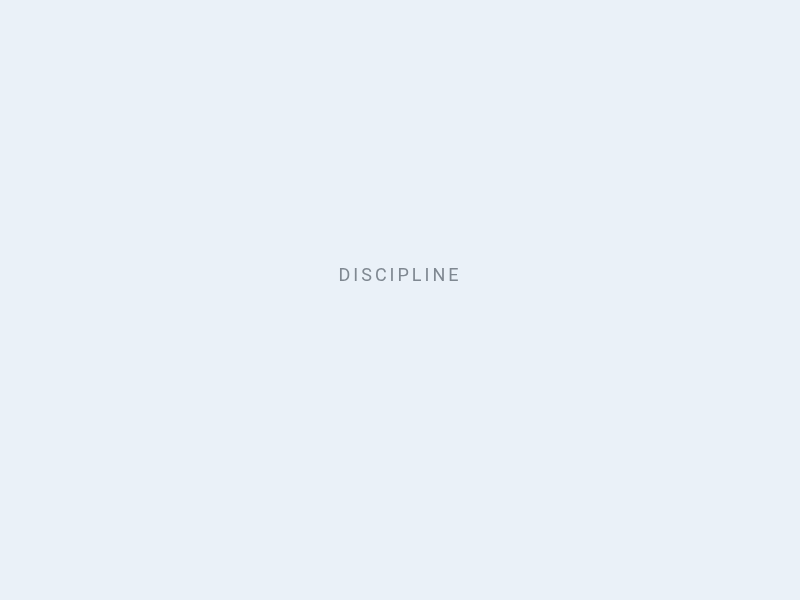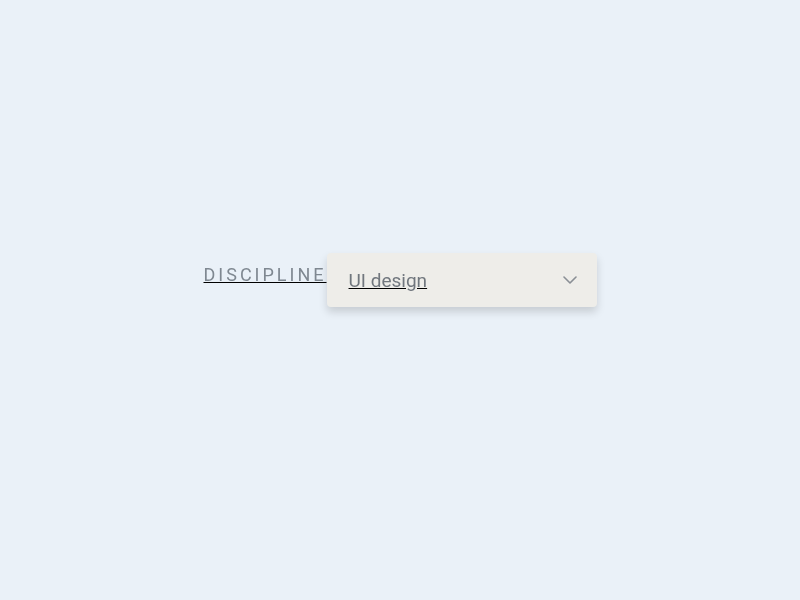--- a/index.html
+++ b/index.html
@@ -12,23 +12,23 @@
       height: 600px;
       background-color: #eaf1f8;
       font-family: -apple-system, BlinkMacSystemFont, "Segoe UI", Roboto, Helvetica, Arial, sans-serif;
       display: flex;
       flex-direction: column;
       align-items: center;
       justify-content: center;
     }
     .container {
       display: flex;
+      flex-direction: column;
       align-items: center;
       transform: translateY(-20px);
-      text-decoration: underline;
     }
     .label {
       font-size: 18px;
       letter-spacing: 3px;
       color: #7f8891;
       margin-bottom: 12px;
       font-weight: 400;
       text-transform: uppercase;
     }
     .dropdown {
@@ -58,21 +58,13 @@
     .chevron svg {
       width: 14px;
       height: 8px;
     }
   </style>
 </head>
 <body>
 
 <div class="container">
   <div class="label">DISCIPLINE</div>
-  <div class="dropdown">
-    <span class="dropdown-value">UI design</span>
-    <span class="chevron">
-      <svg viewBox="0 0 14 8" fill="none" xmlns="http://www.w3.org/2000/svg">
-        <path d="M1 1L7 7L13 1" stroke="#8a8f95" stroke-width="1.6" stroke-linecap="round" stroke-linejoin="round"></path>
-      </svg>
-    </span>
-  </div>
 </div>
 
 </body></html>

